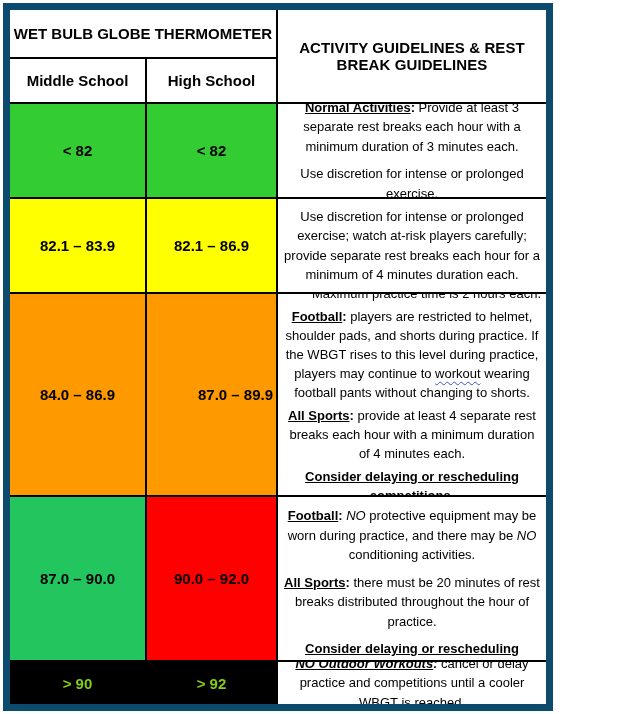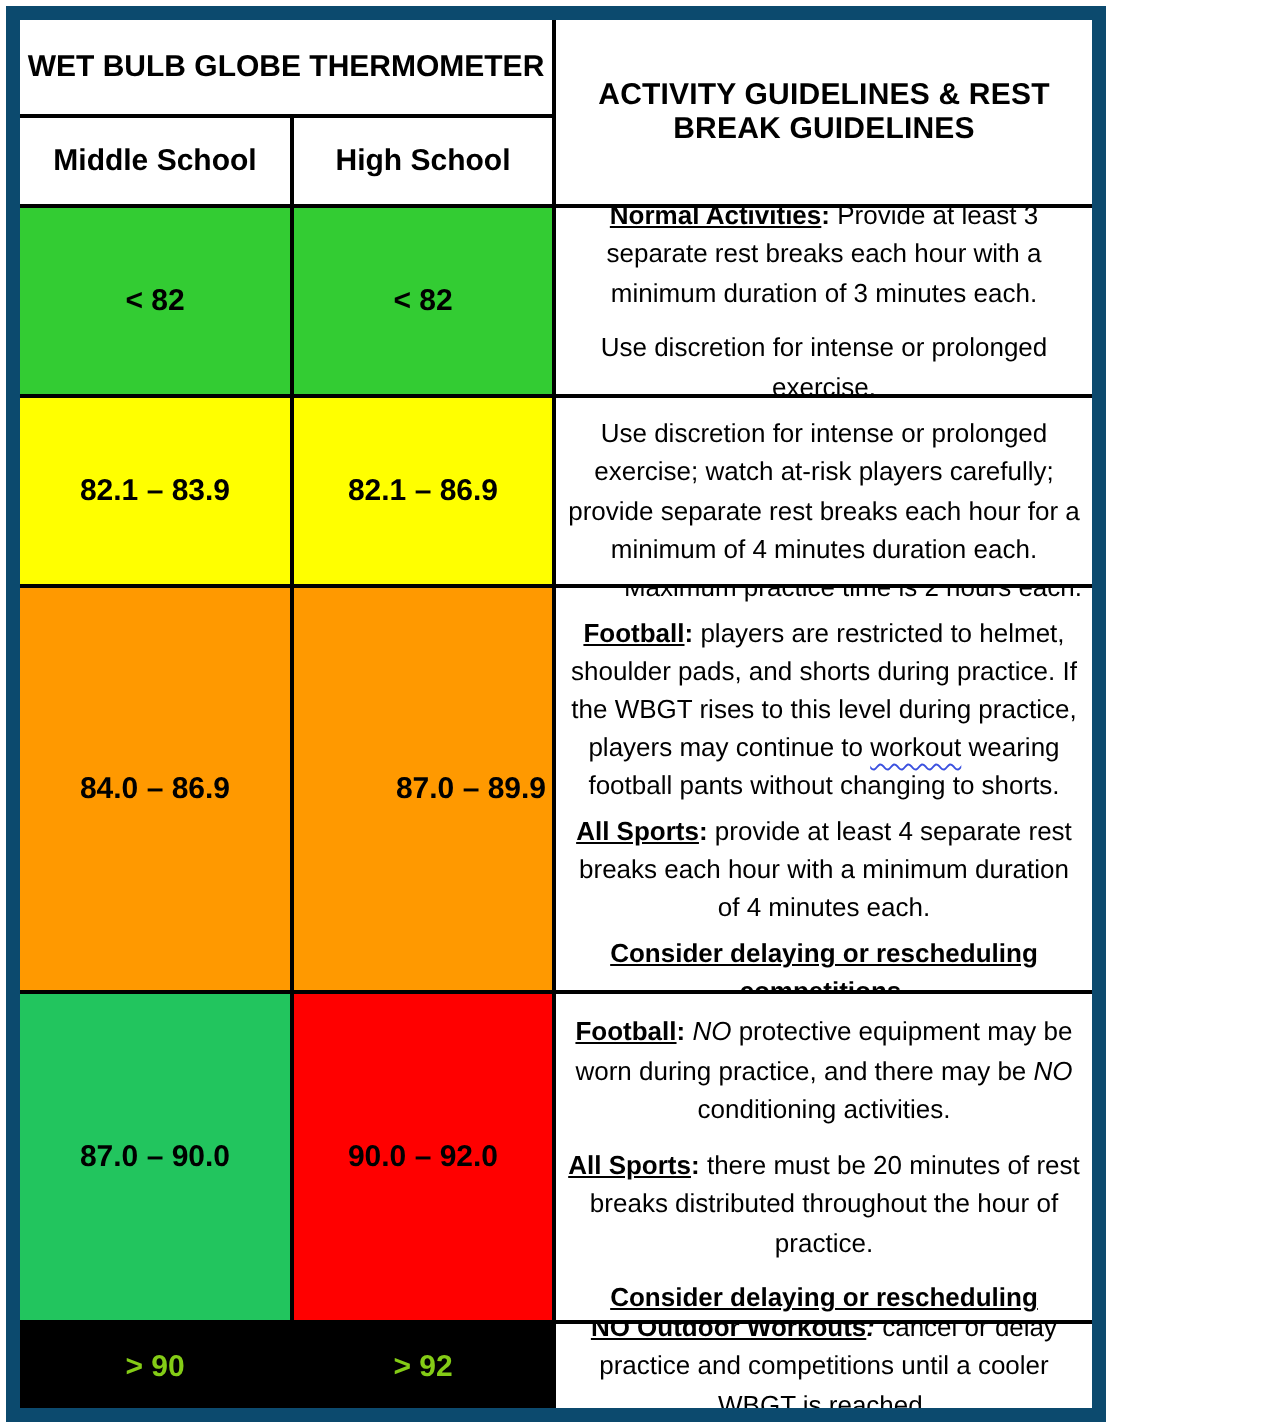--- a/index.html
+++ b/index.html
@@ -23,21 +23,21 @@
   .span2{grid-column:1 / 3;}
   .rowspan2{grid-row:1 / 3;}
   .temp{font-weight:bold;font-size:15px;}
   .temp.on-black{color:#84cc16;}
   .guide{font-size:13px;line-height:19.5px;padding:2px 5px;}
   .guide p{margin:4px 0;}
   .guide.tight{line-height:19px;align-items:flex-end;}
   .guide.tight p{margin:2px 0;}
   .lead{font-weight:bold;text-decoration:underline;}
   .lead-colon{font-weight:bold;}
-  .lead-ital{font-weight:bold;text-decoration:underline;}
+  .lead-ital{font-weight:bold;font-style:italic;text-decoration:underline;}
   .colon-ital{font-weight:bold;font-style:italic;}
   .emph{font-weight:bold;text-decoration:underline;}
   .ital{font-style:italic;}
   .wavy{text-decoration:underline;text-decoration-style:wavy;text-decoration-color:#3b51e0;
     text-decoration-thickness:1px;text-underline-offset:3px;text-decoration-skip-ink:none;}
 </style>
 </head>
 <body>
 
 <div class="sheet">

